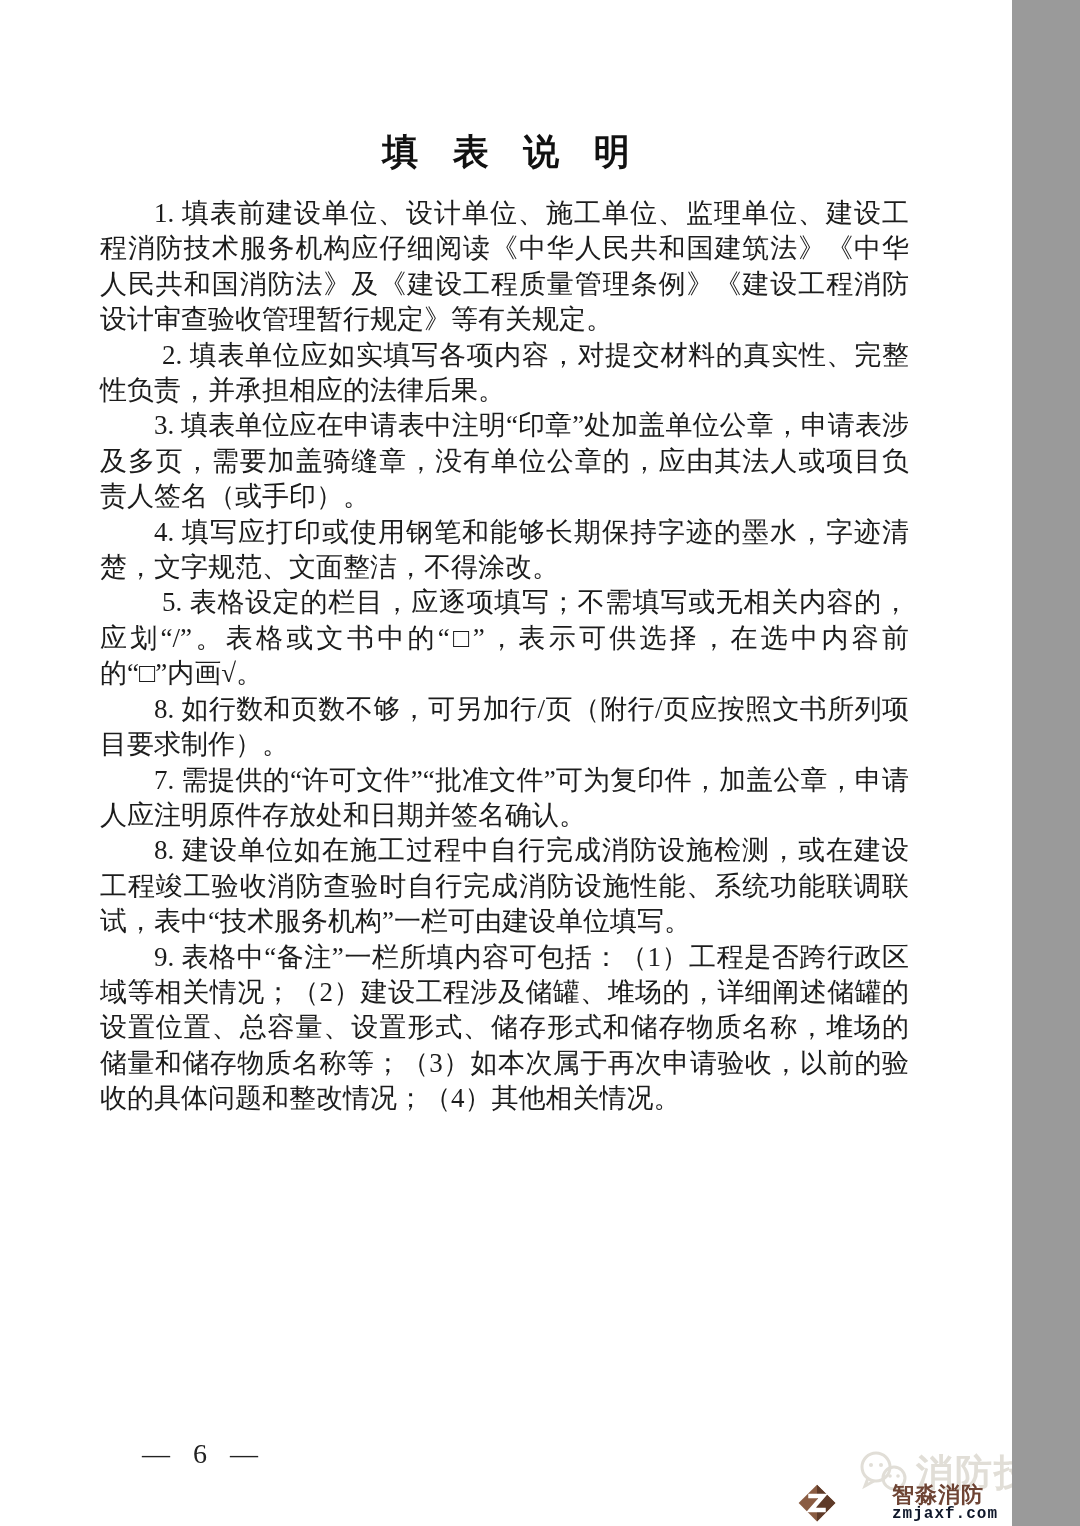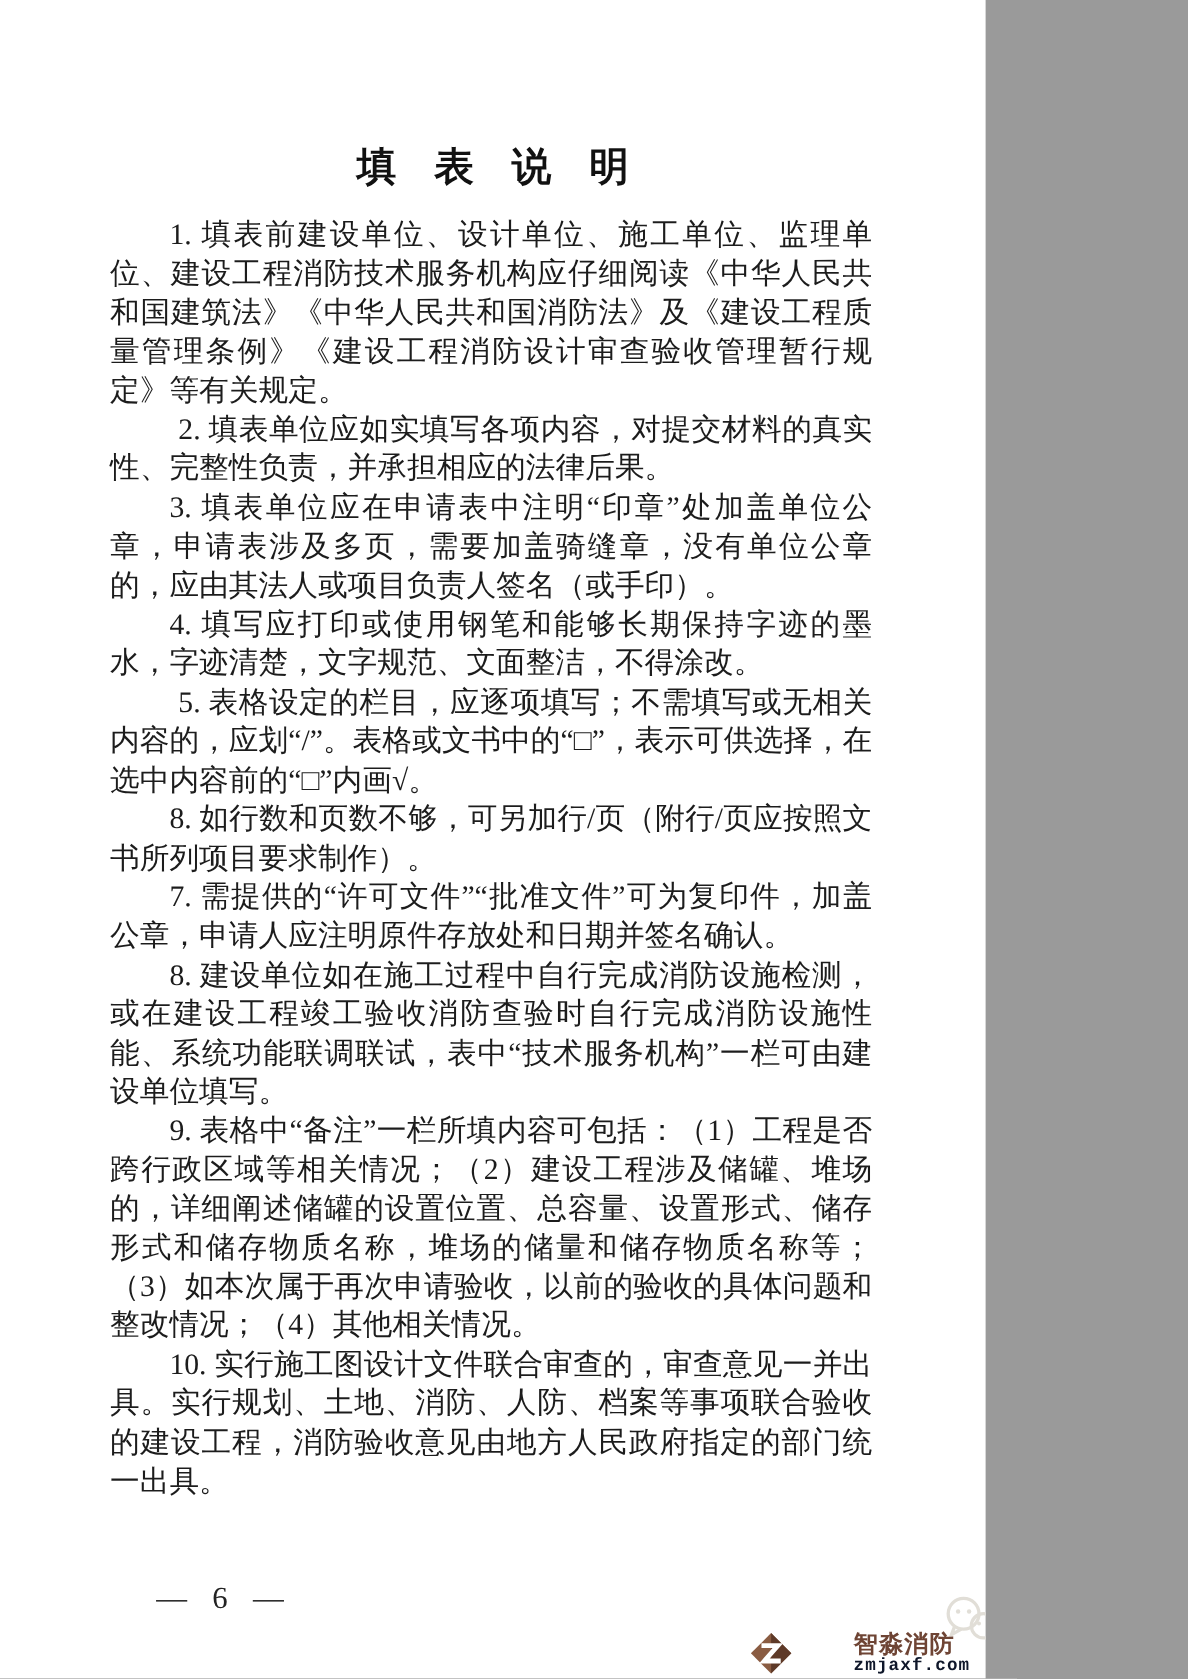--- a/index.html
+++ b/index.html
@@ -2,21 +2,21 @@
 <html><head>
 <meta charset="utf-8">
 <style>
   html, body {
     margin: 0;
     padding: 0;
     background: #9a9a9a;
   }
   .page {
     position: relative;
-    width: 896px;
+    width: 1012px;
     height: 1526px;
     background: #ffffff;
     overflow: hidden;
     font-family: "Liberation Serif", "DejaVu Serif", serif;
     color: #1c1c1c;
   }
   .doc-title {
     margin: 0;
     position: absolute;
     top: 128px;
@@ -116,21 +116,20 @@
   <div class="content">
     <p>1. 填表前建设单位、设计单位、施工单位、监理单位、建设工程消防技术服务机构应仔细阅读《中华人民共和国建筑法》《中华人民共和国消防法》及《建设工程质量管理条例》《建设工程消防设计审查验收管理暂行规定》等有关规定。</p>
     <p class="indent-plus">2. 填表单位应如实填写各项内容，对提交材料的真实性、完整性负责，并承担相应的法律后果。</p>
     <p>3. 填表单位应在申请表中注明“印章”处加盖单位公章，申请表涉及多页，需要加盖骑缝章，没有单位公章的，应由其法人或项目负责人签名（或手印）。</p>
     <p>4. 填写应打印或使用钢笔和能够长期保持字迹的墨水，字迹清楚，文字规范、文面整洁，不得涂改。</p>
     <p class="indent-plus">5. 表格设定的栏目，应逐项填写；不需填写或无相关内容的，应划“/”。表格或文书中的“□”，表示可供选择，在选中内容前的“□”内画√。</p>
     <p>8. 如行数和页数不够，可另加行/页（附行/页应按照文书所列项目要求制作）。</p>
     <p>7. 需提供的“许可文件”“批准文件”可为复印件，加盖公章，申请人应注明原件存放处和日期并签名确认。</p>
     <p>8. 建设单位如在施工过程中自行完成消防设施检测，或在建设工程竣工验收消防查验时自行完成消防设施性能、系统功能联调联试，表中“技术服务机构”一栏可由建设单位填写。</p>
     <p>9. 表格中“备注”一栏所填内容可包括：（1）工程是否跨行政区域等相关情况；（2）建设工程涉及储罐、堆场的，详细阐述储罐的设置位置、总容量、设置形式、储存形式和储存物质名称，堆场的储量和储存物质名称等；（3）如本次属于再次申请验收，以前的验收的具体问题和整改情况；（4）其他相关情况。</p>
-    <p>10. 实行施工图设计文件联合审查的，审查意见一并出具。实行规划、土地、消防、人防、档案等事项联合验收的建设工程，消防验收意见由地方人民政府指定的部门统一出具。</p>
   </div>
 
   <div class="footer-pageno">— 6 —</div>
 
   <div class="ghost-mark">
     <span>
       <svg width="52" height="46" viewBox="0 0 52 46" fill="none">
         <circle cx="18" cy="17" r="14" stroke="#e1ded7" stroke-width="3"></circle>
         <path d="M10 28 L7 36 L16 31" stroke="#e1ded7" stroke-width="3" fill="none"></path>
         <circle cx="13" cy="15" r="2" fill="#e1ded7"></circle>

